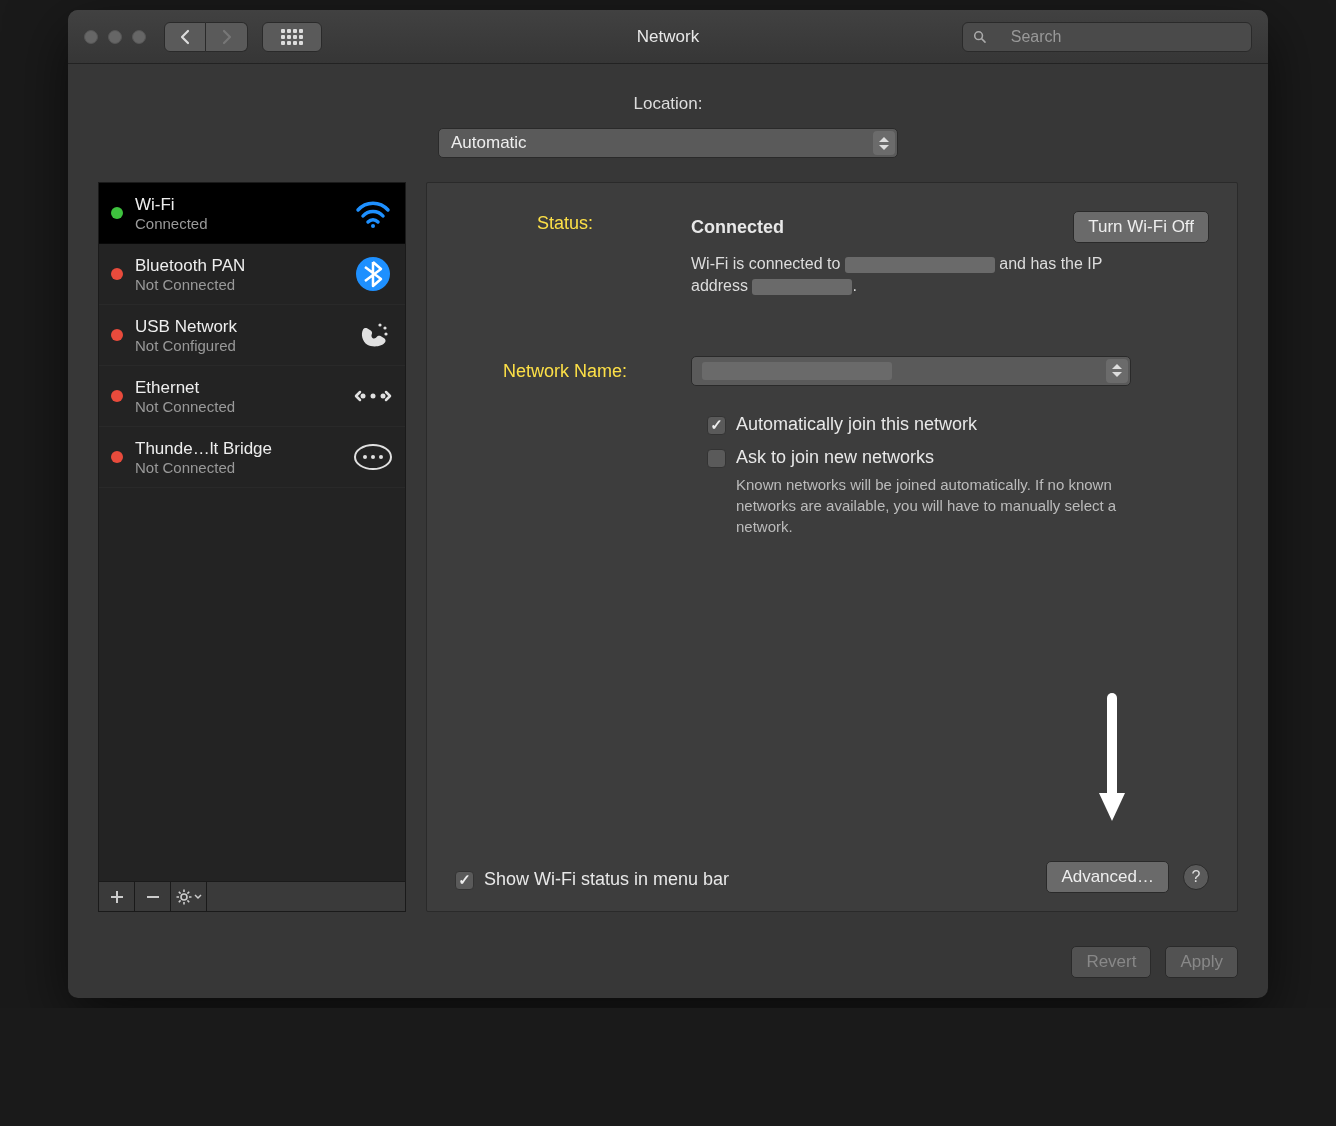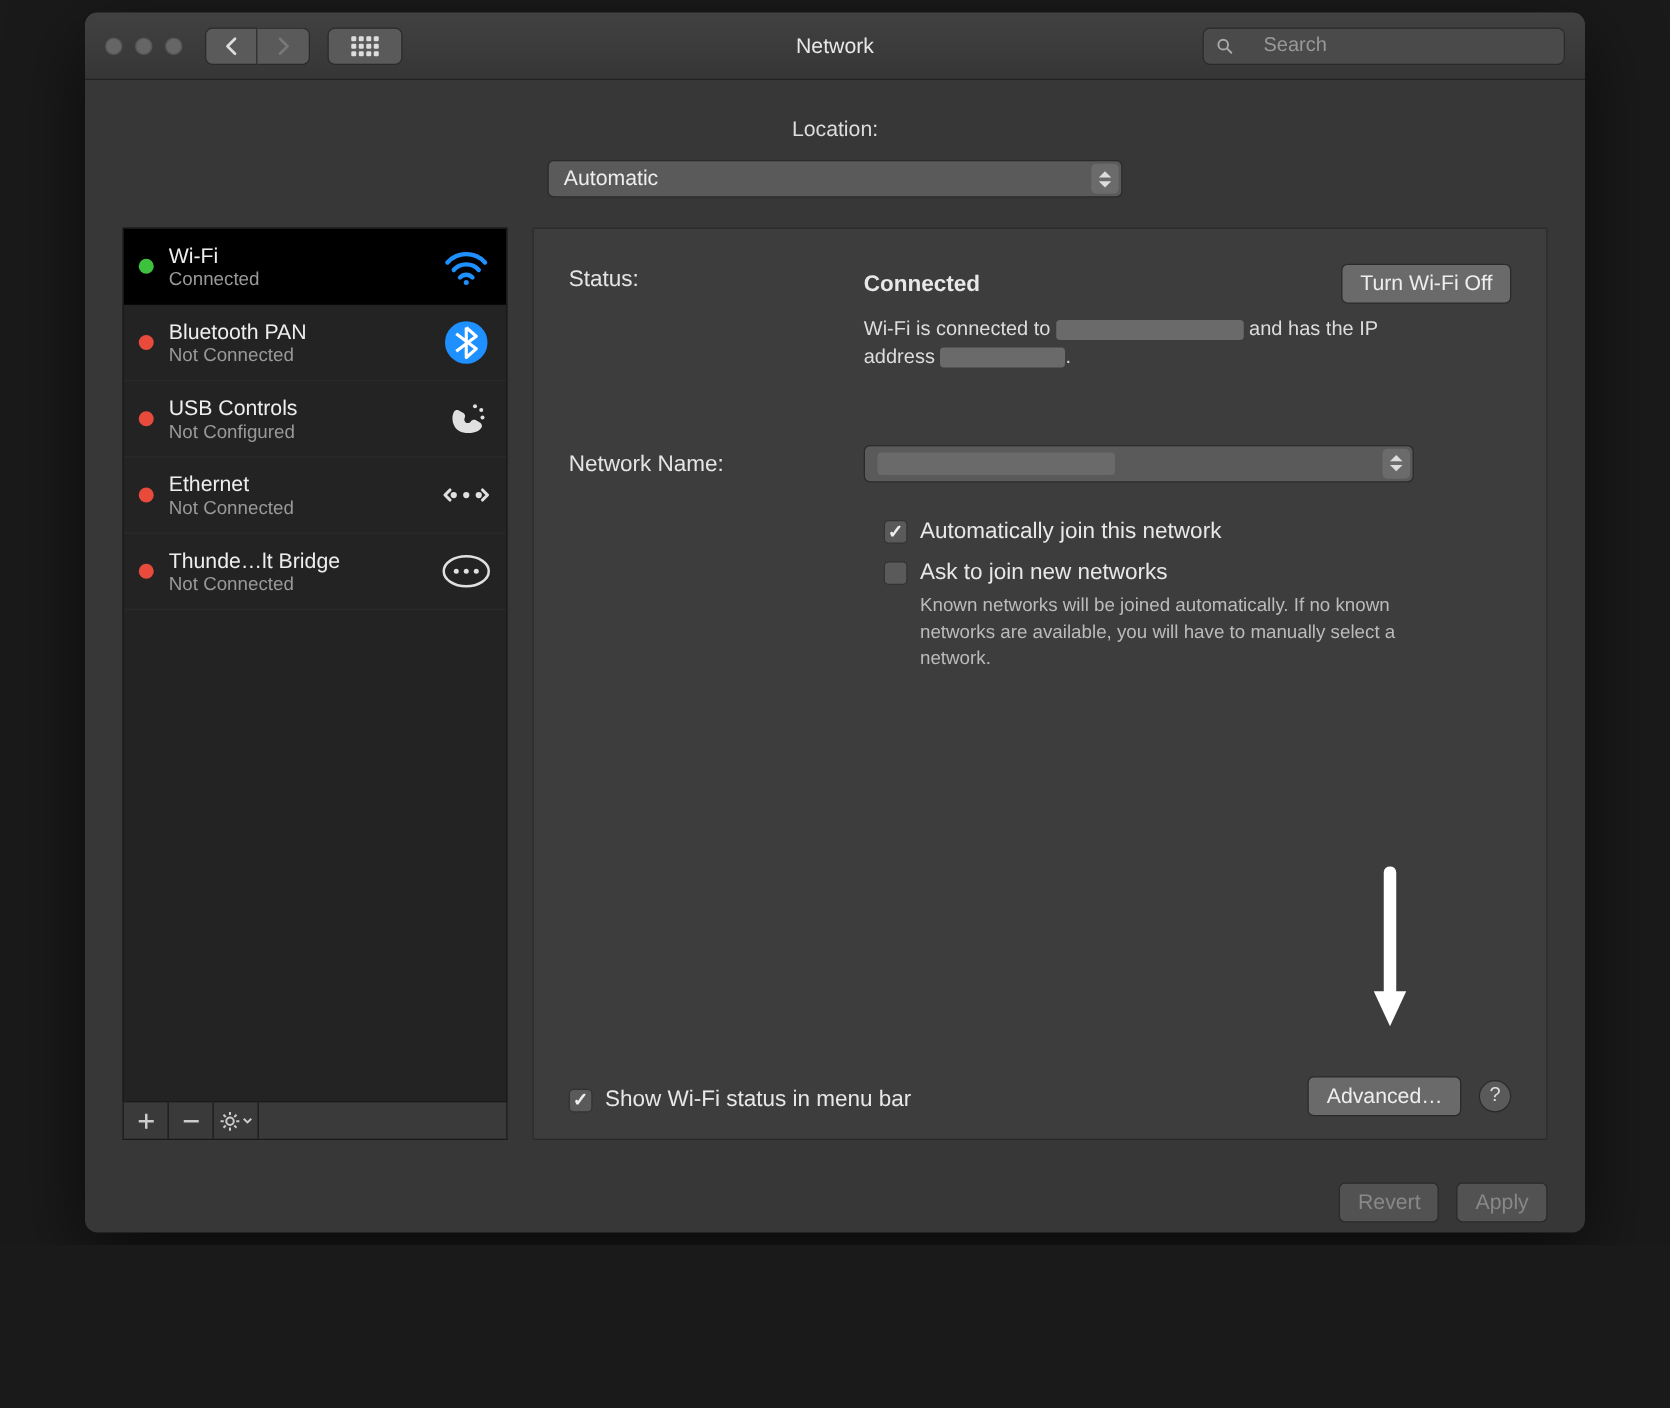--- a/index.html
+++ b/index.html
@@ -165,22 +165,22 @@
     background: #3d3d3d;
     border: 1px solid #2a2a2a;
     border-radius: 2px;
     padding: 28px 28px 18px 28px;
     display: flex; flex-direction: column;
     height: 730px;
     position: relative;
   }
   .form-row { display: flex; margin-bottom: 8px; }
   .form-label {
-    width: 236px; text-align: left; padding-right: 16px;
-    font-size: 18px; color: #e5e5e5; padding-top: 2px;
+    width: 236px; text-align: center; padding-right: 16px;
+    font-size: 18px; color: #fde047; padding-top: 2px;
   }
   .form-value { flex: 1; font-size: 18px; }
   .form-value.bold { font-weight: 600; }
   .status-row { display: flex; align-items: flex-start; }
   .status-desc {
     font-size: 16px; color: #ddd; margin-top: 10px; line-height: 1.4;
     max-width: 440px;
   }
   .redact {
     display: inline-block; background: #6a6a6a;
@@ -236,21 +236,21 @@
   
   .arrow-annotation {
     position: absolute;
     right: 110px; top: 510px;
     width: 30px; height: 130px;
     pointer-events: none;
   }
   
   .bottom-row {
     display: flex; justify-content: flex-end; gap: 14px;
-    padding: 14px 30px 8px;
+    padding: 14px 30px 20px;
   }
 </style>
 </head>
 <body>
 
 <div class="window">
 
   <div class="titlebar">
     <div class="traffic-lights">
       <div class="traffic-light"></div>
@@ -334,21 +334,21 @@
             <svg width="36" height="36" viewBox="0 0 36 36">
               <circle cx="18" cy="18" r="17" fill="#1e90ff"></circle>
               <path d="M18 6 L18 30 L26 23 L10 11 M18 6 L26 13 L10 25" stroke="#fff" stroke-width="2.5" fill="none" stroke-linejoin="round"></path>
             </svg>
           </div>
         </div>
 
         <div class="sidebar-item">
           <span class="status-dot red"></span>
           <div class="item-text">
-            <div class="item-name">USB Controls</div>
+            <div class="item-name">USB Network</div>
             <div class="item-status">Not Configured</div>
           </div>
           <div class="item-icon">
             <svg width="36" height="36" viewBox="0 0 36 36">
               <path d="M10 26 C6 22 6 14 10 10 C11 9 13 9 14 10 L17 13 C18 14 18 16 17 17 C16 18 16 20 17 21 C18 22 20 22 21 21 C22 20 24 20 25 21 L28 24 C29 25 29 27 28 28 C24 32 14 30 10 26 Z" fill="#e0e0e0" transform="rotate(-15 18 18)"></path>
               <circle cx="25" cy="8" r="1.6" fill="#e0e0e0"></circle>
               <circle cx="30" cy="11" r="1.6" fill="#e0e0e0"></circle>
               <circle cx="31" cy="17" r="1.6" fill="#e0e0e0"></circle>
             </svg>
           </div>

